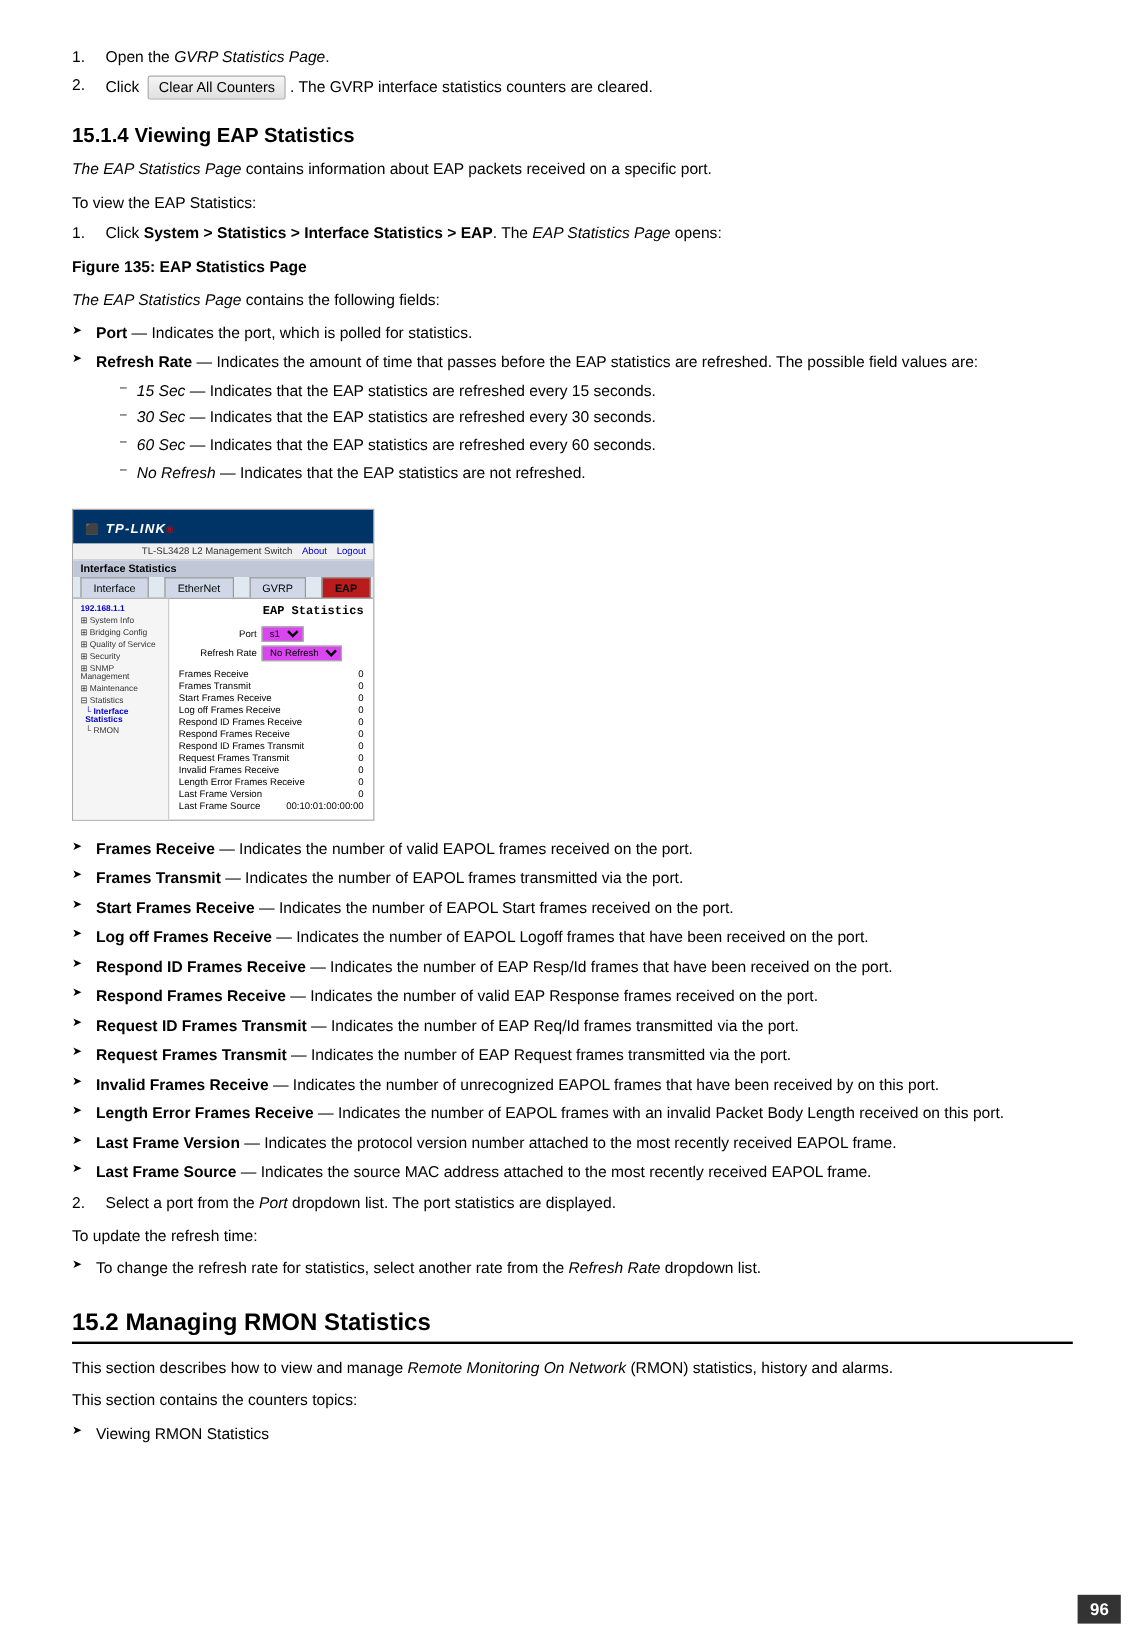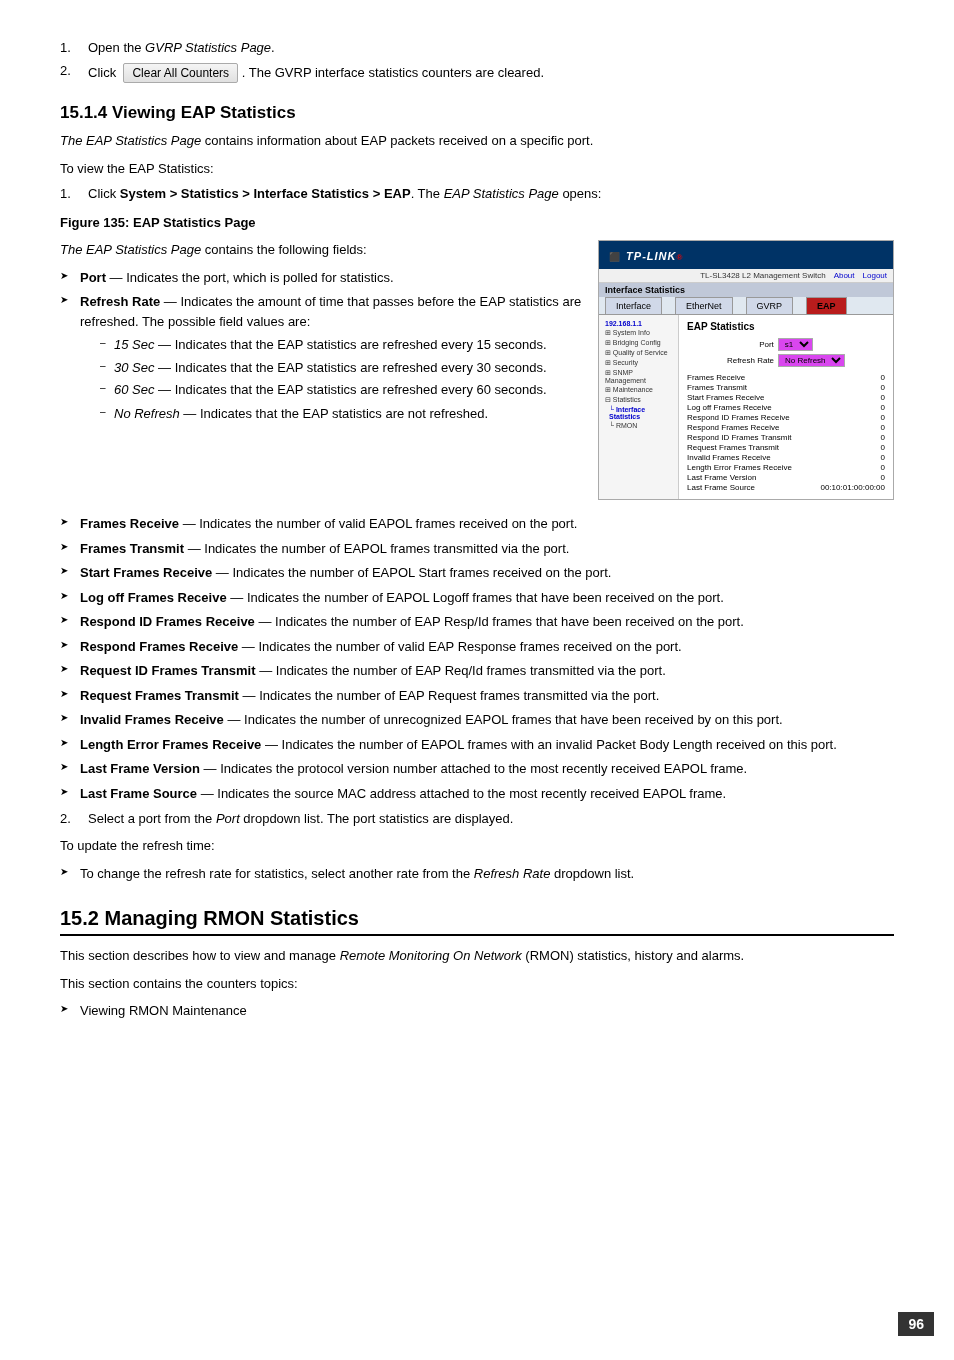--- a/index.html
+++ b/index.html
@@ -40,26 +40,27 @@
     }
     .figure-caption {
       font-weight: bold;
       font-size: 13px;
       margin: 14px 0 10px 0;
     }
     .content-layout {
       display: flex;
       gap: 14px;
       margin-bottom: 14px;
+      flex-direction: column;
     }
     .text-column {
       flex: 1;
     }
     .image-column {
-      width: 296px;
+      width: 252px;
       flex-shrink: 0;
     }
     
     .tp-link-panel {
       border: 1px solid #aaa;
       font-size: 10px;
       background: #fff;
     }
     .tp-link-header {
       background: #003366;
@@ -117,21 +118,22 @@
       font-weight: bold;
     }
     .tp-link-main {
       flex: 1;
       padding: 6px 8px;
     }
     .eap-title {
       font-weight: bold;
       font-size: 10px;
       margin-bottom: 6px;
-      text-align: left;
+      text-align: right;
+      font-family: Liberation Mono, monospace;
     }
     .eap-field-row {
       display: flex;
       align-items: center;
       margin-bottom: 3px;
       font-size: 8px;
       justify-content: center;
       gap: 4px;
     }
     .eap-select {
@@ -177,21 +179,21 @@
     }
     .sub-bullet-list li::before {
       content: "–";
       position: absolute;
       left: 0;
     }
     b { font-weight: bold; }
     i { font-style: italic; }
     .page-number {
       position: absolute;
-      bottom: 24px;
+      bottom: 7px;
       right: 20px;
       background: #333;
       color: #fff;
       padding: 4px 10px;
       font-size: 14px;
       font-weight: bold;
     }
     .step-inline {
       display: flex;
       align-items: flex-start;
@@ -375,17 +377,17 @@
   <ul class="bullet-list">
     <li>To change the refresh rate for statistics, select another rate from the <i>Refresh Rate</i> dropdown list.</li>
   </ul>
 </div>
 
 <div style="margin-top:20px;">
   <h2 class="section-heading">15.2   Managing RMON Statistics</h2>
   <p class="body-text">This section describes how to view and manage <i>Remote Monitoring On Network</i> (RMON) statistics, history and alarms.</p>
   <p class="body-text">This section contains the counters topics:</p>
   <ul class="bullet-list">
-    <li>Viewing RMON Maintenance</li>
+    <li>Viewing RMON Statistics</li>
   </ul>
 </div>
 
 <div class="page-number">96</div>
 
 </body></html>

